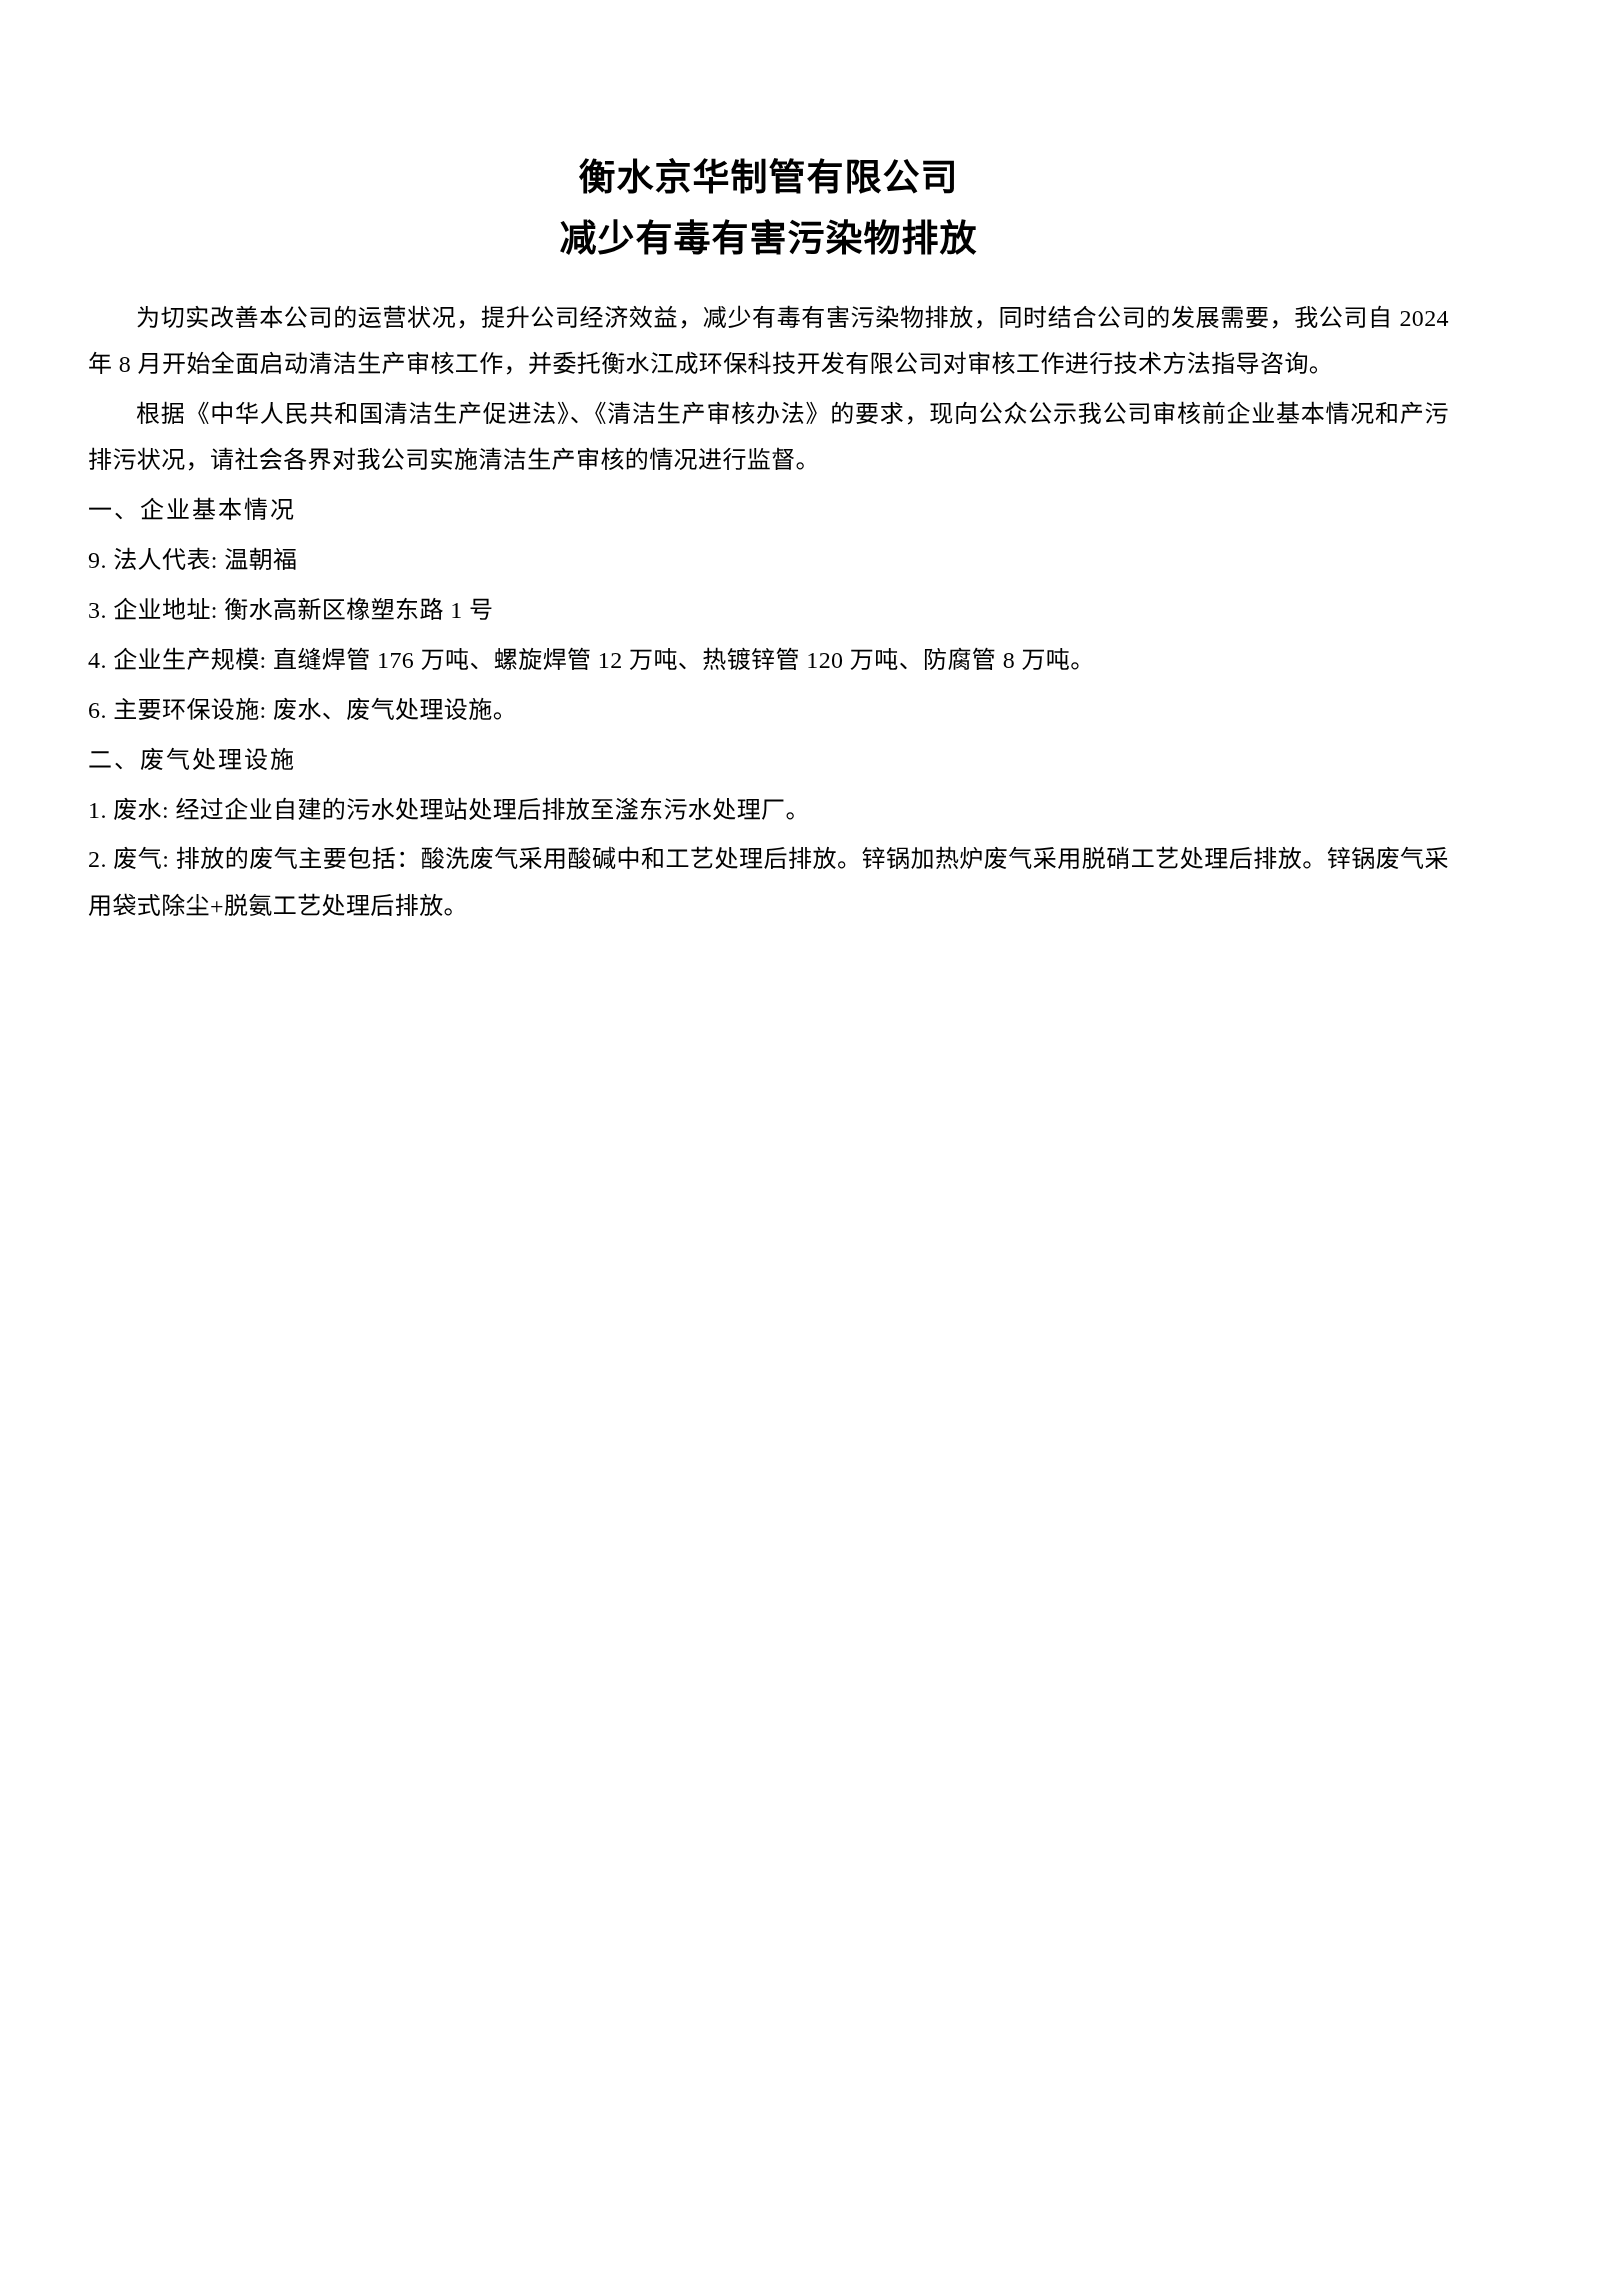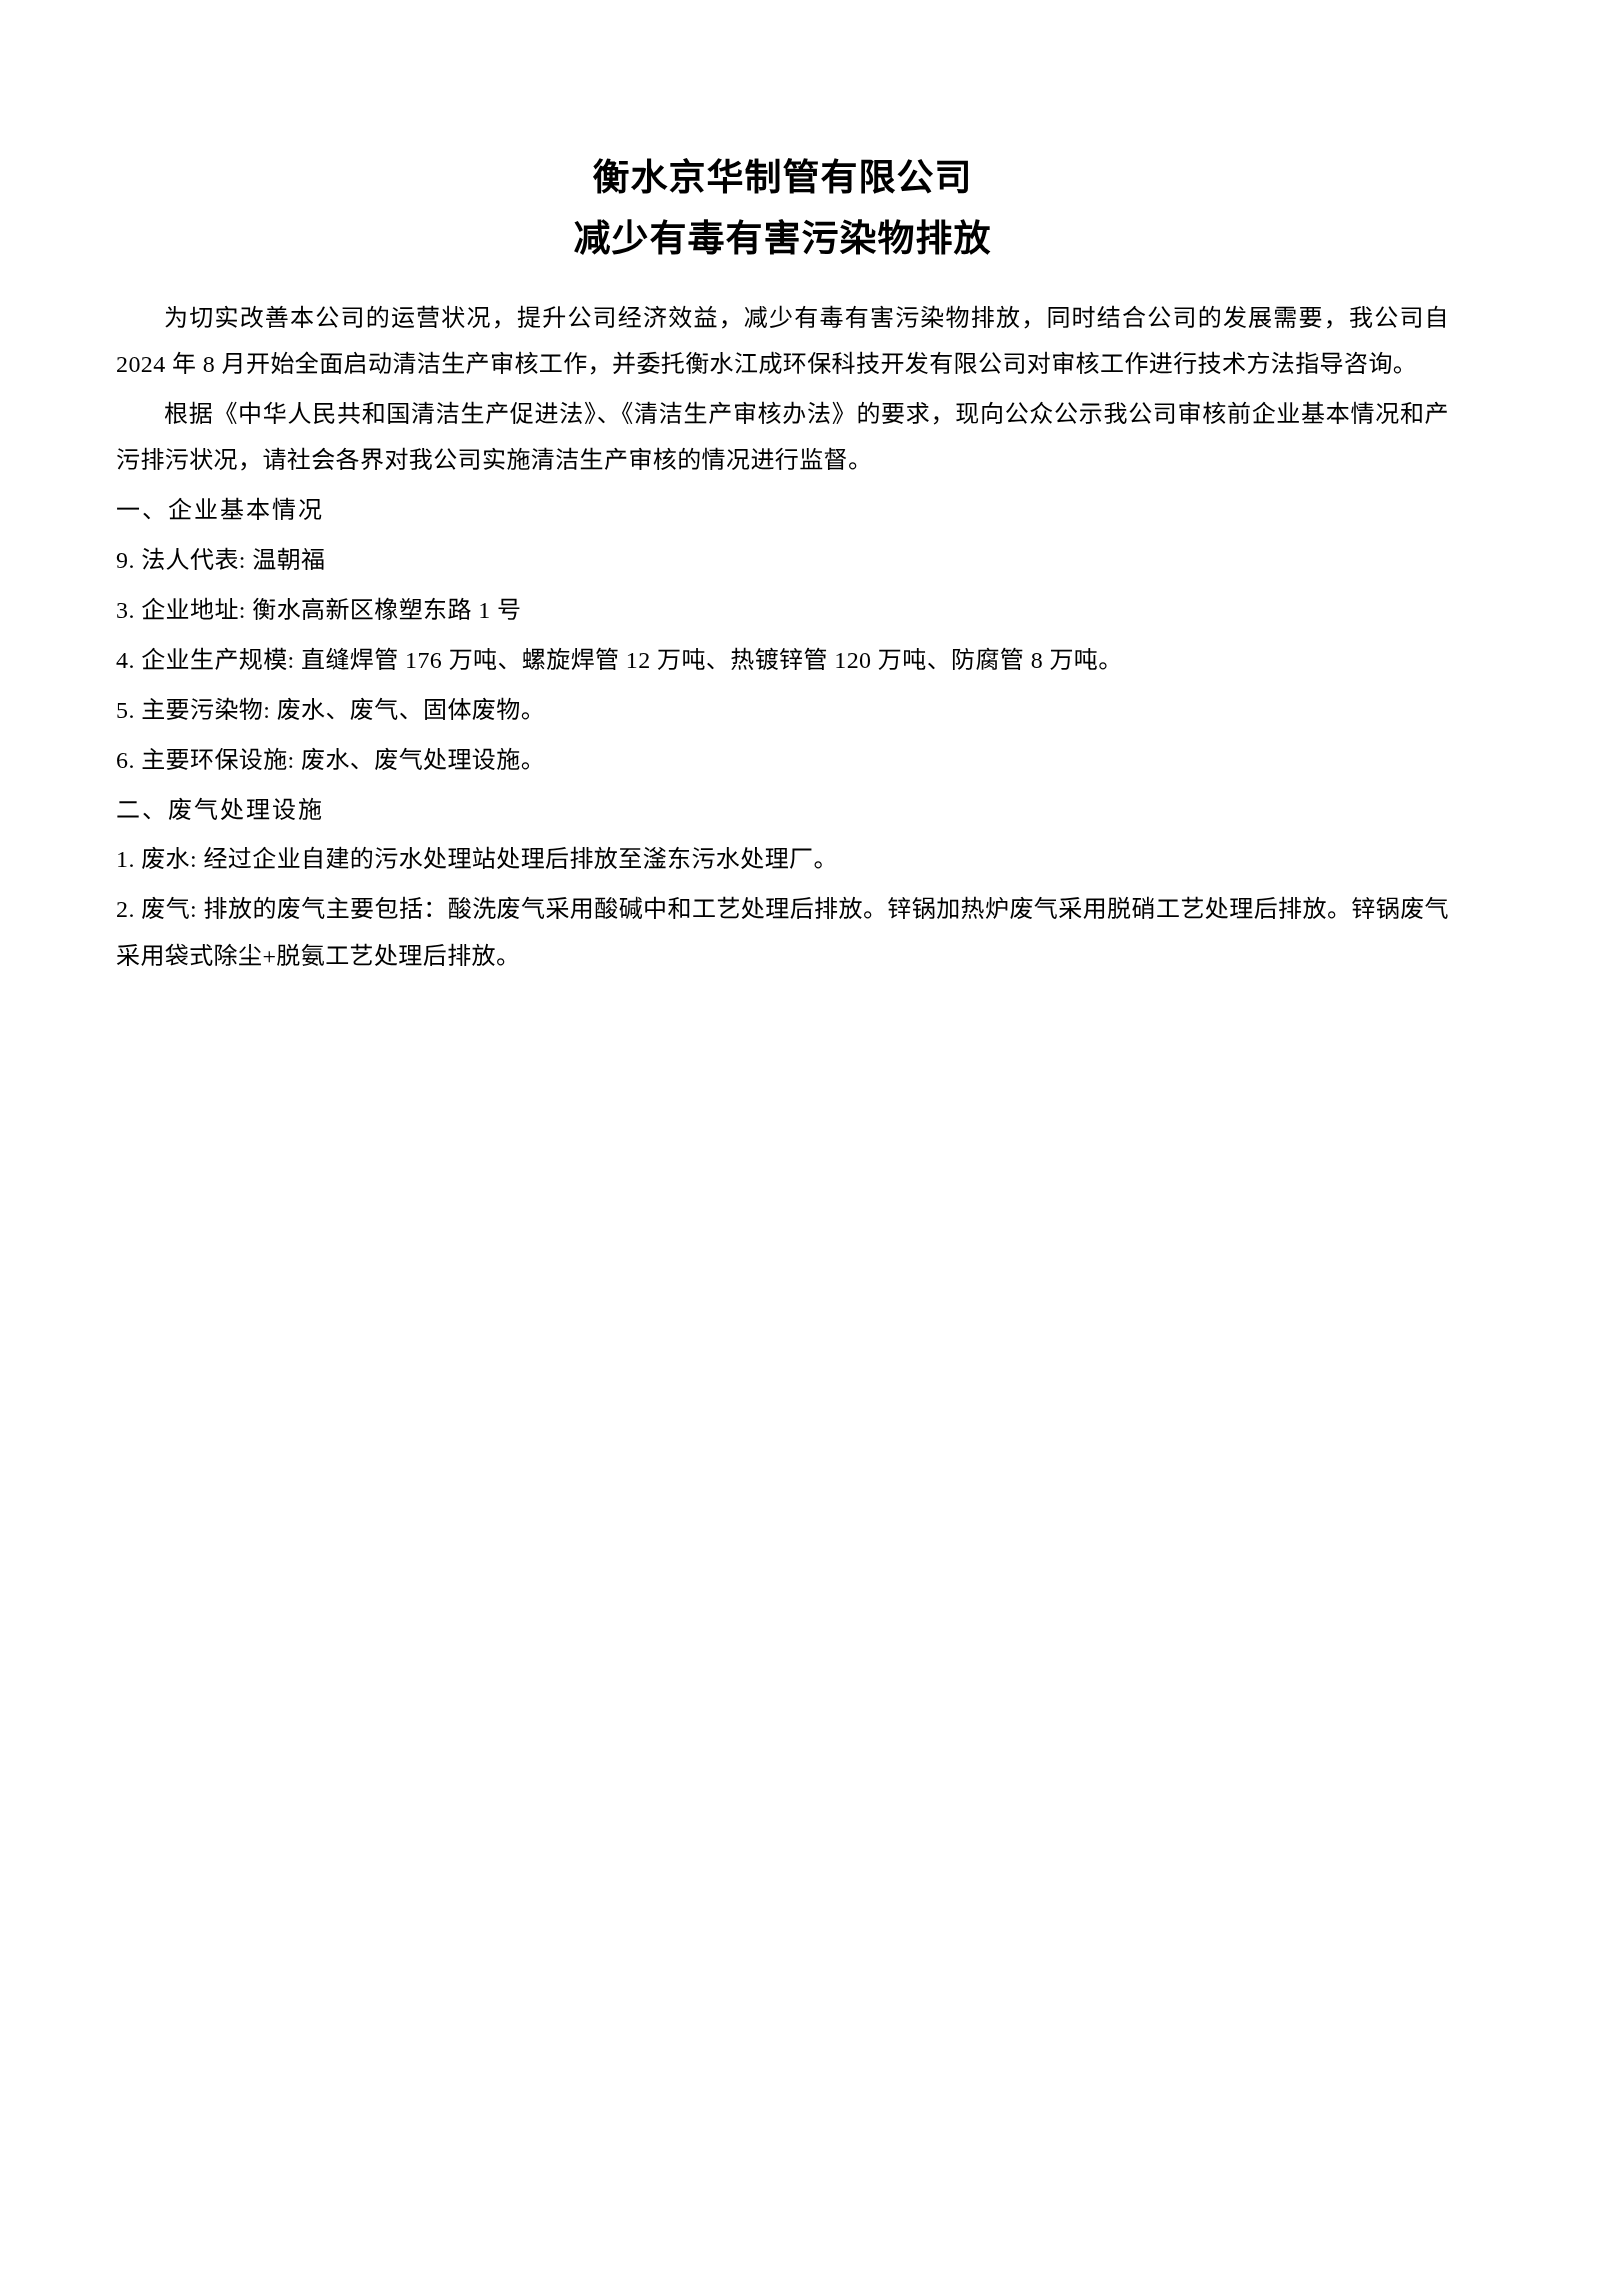--- a/index.html
+++ b/index.html
@@ -12,21 +12,21 @@
     height: 2293px;
     font-family: "Liberation Serif", "DejaVu Serif", serif;
     color: #000000;
     -webkit-font-smoothing: antialiased;
   }
   .page {
     position: relative;
     width: 1621px;
     height: 1639px;
     box-sizing: border-box;
-    padding: 147px 172px 0 116px;
+    padding: 147px 172px 0 88px;
     background: #ffffff;
   }
   .doc-title {
     text-align: center;
     font-weight: bold;
     font-size: 37px;
     line-height: 1.65;
     letter-spacing: 1px;
   }
   .doc-title .line2 {
@@ -65,21 +65,20 @@
 
   <div class="body-text">
 
     <p class="para">为切实改善本公司的运营状况，提升公司经济效益，减少有毒有害污染物排放，同时结合公司的发展需要，我公司自 2024 年 8 月开始全面启动清洁生产审核工作，并委托衡水江成环保科技开发有限公司对审核工作进行技术方法指导咨询。</p>
     <p class="para">根据《中华人民共和国清洁生产促进法》、《清洁生产审核办法》的要求，现向公众公示我公司审核前企业基本情况和产污排污状况，请社会各界对我公司实施清洁生产审核的情况进行监督。</p>
 
     <p class="sec-head">一、企业基本情况</p>
     <p class="flat">9. 法人代表: 温朝福</p>
     <p class="flat">3. 企业地址: 衡水高新区橡塑东路 1 号</p>
     <p class="flat">4. 企业生产规模: 直缝焊管 176 万吨、螺旋焊管 12 万吨、热镀锌管 120 万吨、防腐管 8 万吨。</p>
-    <p class="flat">5. 主要污染物: 废水、废气、固体废物。</p>
     <p class="flat">6. 主要环保设施: 废水、废气处理设施。</p>
 
     <p class="sec-head">二、废气处理设施</p>
     <p class="flat">1. 废水: 经过企业自建的污水处理站处理后排放至滏东污水处理厂。</p>
     <p class="flat">2. 废气: 排放的废气主要包括：酸洗废气采用酸碱中和工艺处理后排放。锌锅加热炉废气采用脱硝工艺处理后排放。锌锅废气采用袋式除尘+脱氨工艺处理后排放。</p>
 
   </div>
 </div>
 
 

